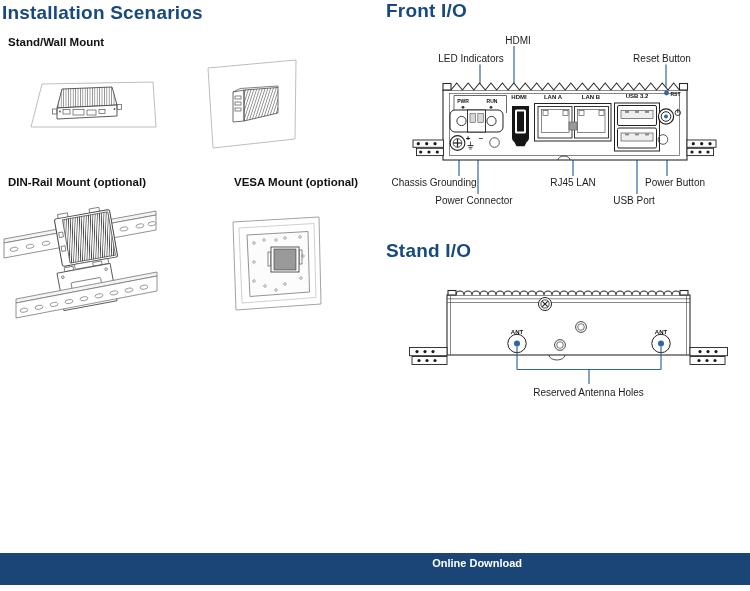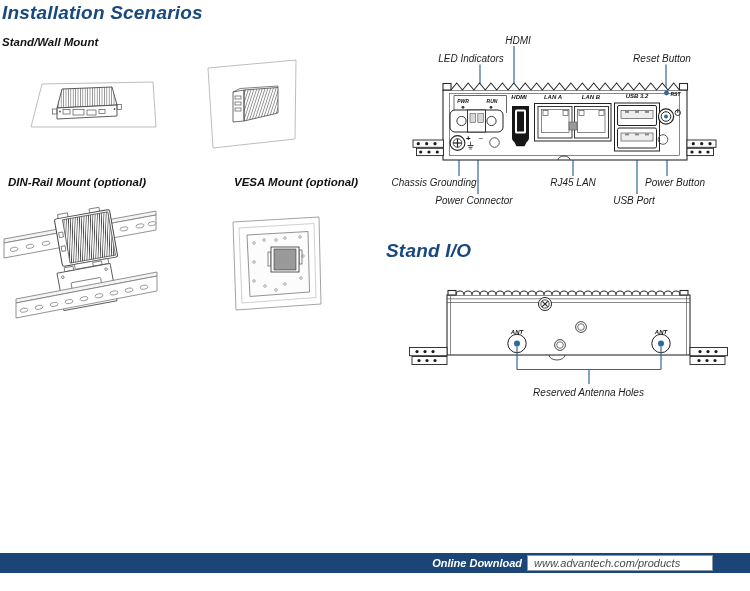--- a/index.html
+++ b/index.html
@@ -1,40 +1,40 @@
 <!DOCTYPE html>
 <html><head>
 <meta charset="utf-8">
 <style>
   html,body{margin:0;padding:0;background:#fff;}
   .page{position:relative;width:750px;height:591px;background:#fff;overflow:hidden;
-        font-family:"Liberation Sans",sans-serif;font-style:italic;}
+        font-family:"Liberation Sans",sans-serif;}
   h1{position:absolute;margin:0;font-size:19px;font-weight:bold;color:#17497E;letter-spacing:.2px;}
   h2{position:absolute;margin:0;font-size:11.5px;font-weight:bold;color:#111;}
   svg{position:absolute;overflow:visible;}
   svg text{font-family:"Liberation Sans",sans-serif;fill:#1d1d1d;}
   .co{font-size:10px;}
   .pl{font-weight:bold;fill:#111;}
   .ln{stroke:#2E689C;stroke-width:1.2;fill:none;}
   .bd{stroke:#2a2a2a;stroke-width:1.1;fill:#fff;}
   .tn{stroke:#555;stroke-width:.7;fill:none;}
   .dk{stroke:#222;fill:#fff;}
-  .footer-bar{position:absolute;left:0;top:553px;width:750px;height:20px;background:#1A4576;}
+  .footer-bar{position:absolute;left:0;top:553px;width:750px;height:32px;background:#1A4576;}
   .dl-label{position:absolute;right:228px;top:0;height:20px;line-height:20px;color:#fff;
             font-weight:bold;font-size:11px;}
   .url-box{position:absolute;left:527px;top:2px;width:178px;height:14px;background:#fff;
            border:1px solid #8a97a8;line-height:14px;font-size:11px;color:#4a4a4a;padding-left:6px;}
 </style>
 </head>
 <body>
 
 <div class="page">
 
   <h1 style="left:2px;top:2px;">Installation Scenarios</h1>
-  <h2 style="left:2px;top:36px;">Stand/Wall Mount</h2>
+  <h2 style="left:8px;top:36px;">Stand/Wall Mount</h2>
   <h2 style="left:2px;top:176px;padding-left:6px;">DIN-Rail Mount (optional)</h2>
   <h2 style="left:210px;top:176px;margin-left:24px;">VESA Mount (optional)</h2>
 
   <svg style="left:0;top:55px;" width="375" height="280" viewBox="0 55 375 280">
     <defs>
       <pattern id="pv" width="2.4" height="6" patternUnits="userSpaceOnUse">
         <line x1="1.2" y1="0" x2="1.2" y2="6" stroke="#666" stroke-width="0.7"></line>
       </pattern>
       <pattern id="pd" width="2.6" height="8" patternUnits="userSpaceOnUse" patternTransform="rotate(18)">
         <line x1="1.3" y1="0" x2="1.3" y2="8" stroke="#666" stroke-width="0.7"></line>
@@ -138,20 +138,21 @@
         <circle cx="254" cy="281" r="1.3"></circle>
           <circle cx="265" cy="286" r="1.3"></circle>
         <circle cx="285" cy="284" r="1.3"></circle>
           <circle cx="301" cy="278" r="1.3"></circle>
         <circle cx="276" cy="240" r="1.3"></circle>
           <circle cx="276" cy="290" r="1.3"></circle>
       </g>
     </g>
   </svg>
 
+  <h1 style="left:386px;top:0;">Front I/O</h1>
 
   <svg style="left:385px;top:30px;" width="345" height="185" viewBox="385 30 345 185">
 
     <g>
       <line class="ln" x1="514" y1="46" x2="514" y2="111"></line>
       <line class="ln" x1="480" y1="64.5" x2="480" y2="95"></line>
       <line class="ln" x1="666" y1="64.5" x2="666" y2="91"></line>
       <line class="ln" x1="459" y1="151" x2="459" y2="176"></line>
       <line class="ln" x1="478" y1="133" x2="478" y2="194"></line>
       <line class="ln" x1="573" y1="131" x2="573" y2="176"></line>
@@ -341,16 +342,15 @@
       <line class="ln" x1="517" y1="346.5" x2="517" y2="369.5"></line>
       <line class="ln" x1="661" y1="346.5" x2="661" y2="369.5"></line>
       <line class="ln" x1="517" y1="369.5" x2="661" y2="369.5"></line>
       <line class="ln" x1="589" y1="369.5" x2="589" y2="384"></line>
     </g>
     <text class="co" x="588.5" y="396" text-anchor="middle">Reserved Antenna Holes</text>
   </svg>
 
   <div class="footer-bar">
     <span class="dl-label">Online Download</span>
-    <span class="url-box">www.advantech.com/products</span>
   </div>
 
 </div>
 
 </body></html>

